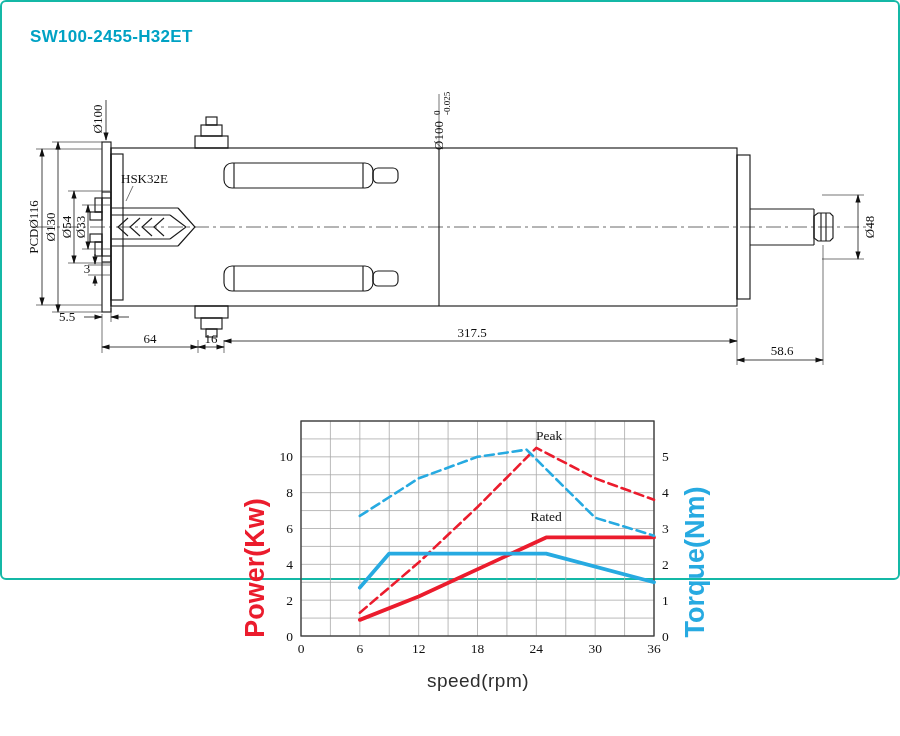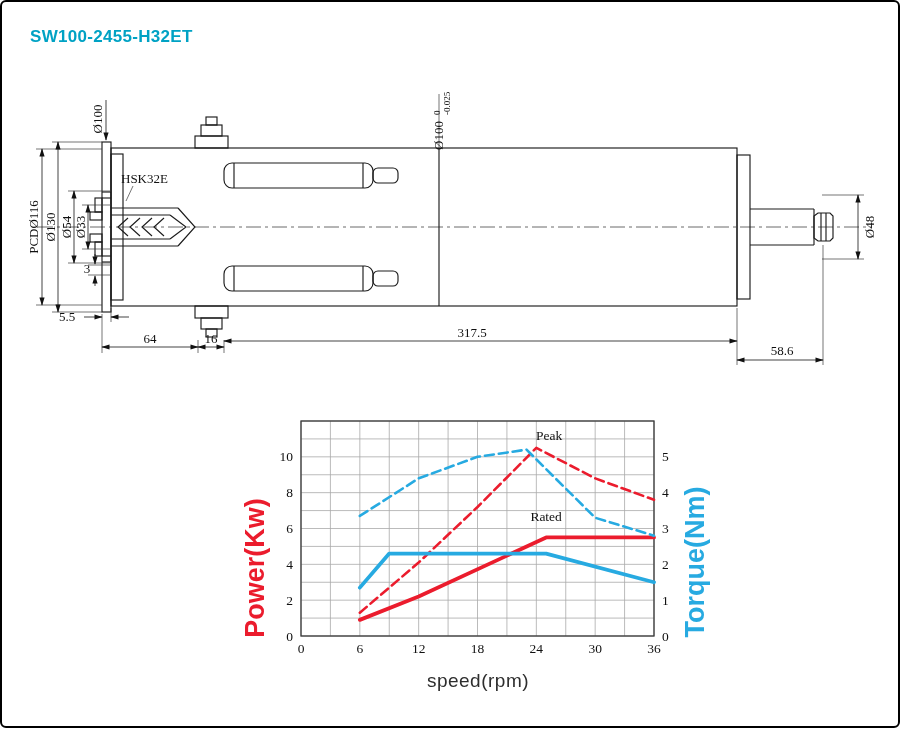--- a/index.html
+++ b/index.html
@@ -1,22 +1,22 @@
 <!DOCTYPE html>
 <html><head>
 <meta charset="utf-8">
 <style>
   html,body{margin:0;padding:0;}
   body{
     width:900px;height:736px;position:relative;background:#ffffff;
     font-family:"Liberation Sans",sans-serif;overflow:hidden;
   }
   .page{
-    position:absolute;left:0;top:0;width:900px;height:728px;
-    box-sizing:border-box;border:2px solid #000000;border-radius:6px;background:#fff;
+    position:absolute;left:0;top:0;width:900px;height:580px;
+    box-sizing:border-box;border:2px solid #14b8a6;border-radius:6px;background:#fff;
   }
   .title{
     position:absolute;left:28px;top:25px;
     font-size:17px;font-weight:700;color:#00a2c4;letter-spacing:.3px;
   }
   svg.canvas{position:absolute;left:0;top:0;}
   
   .oline{fill:none;stroke:#1c1c1c;stroke-width:1.15;}
   .thin{fill:none;stroke:#3a3a3a;stroke-width:.7;}
   .dim{fill:none;stroke:#222;stroke-width:.85;marker-start:url(#arrow);marker-end:url(#arrow);}

